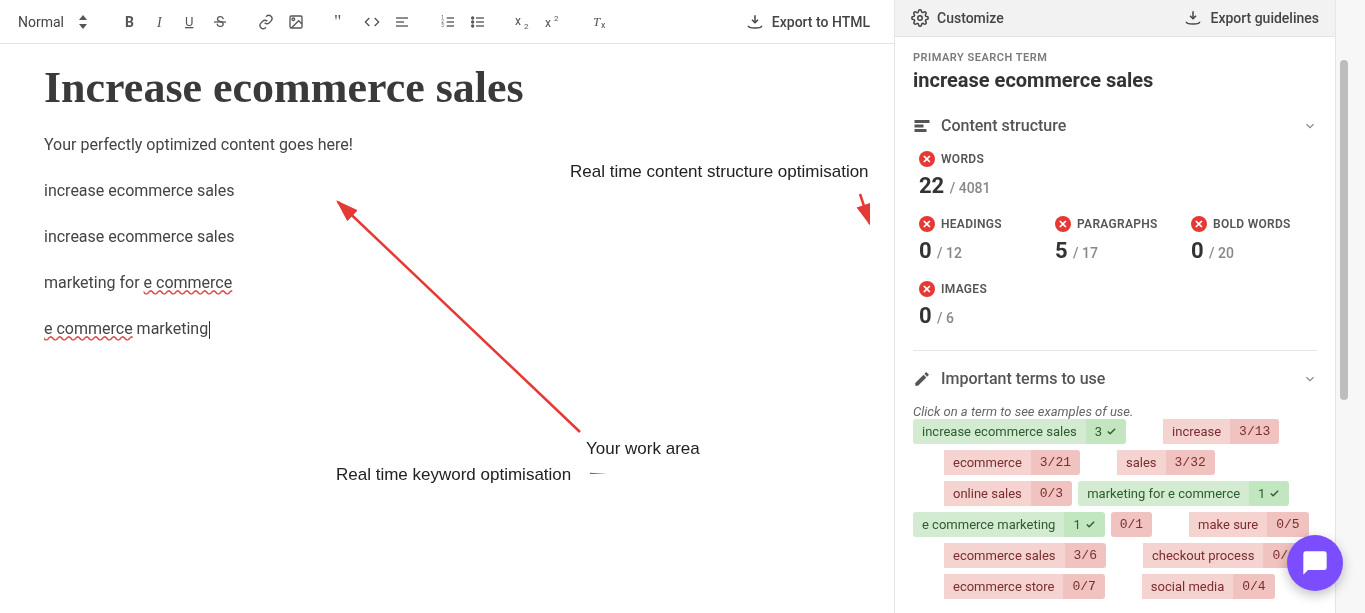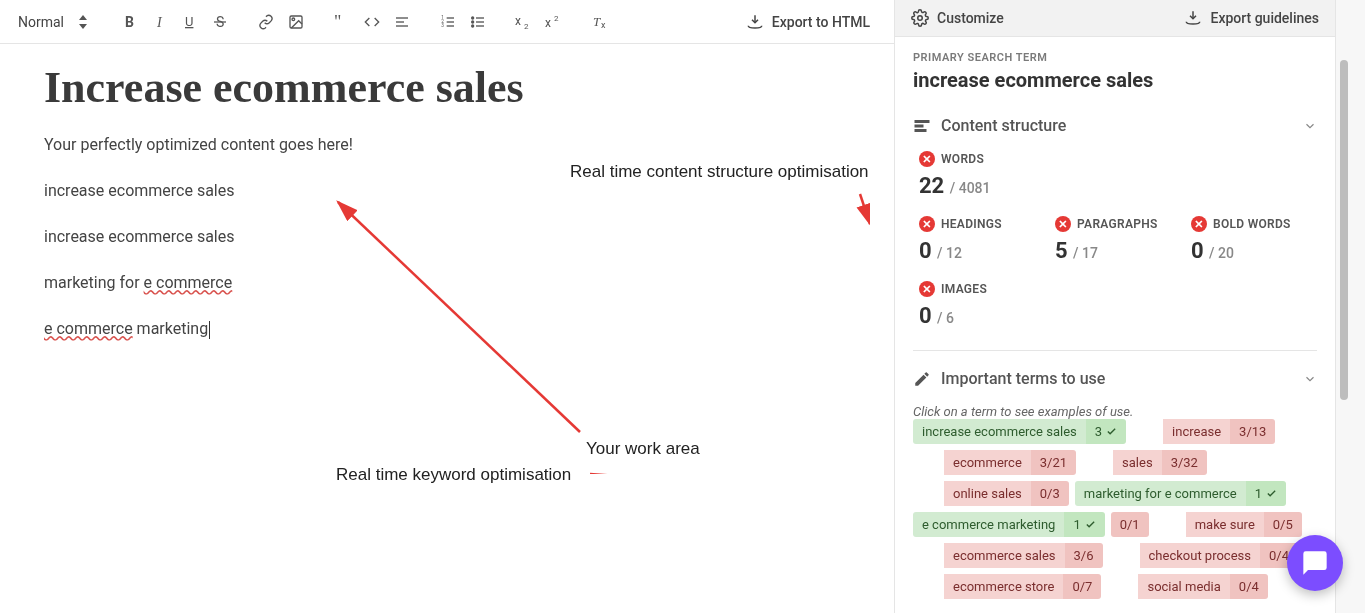--- a/index.html
+++ b/index.html
@@ -42,21 +42,21 @@
 .metric-words { grid-column: 1 / span 3;}
 .divider { height:1px; background:#e5e5e5; margin: 18px 0;}
 .hint { font-style: italic; font-size: 13px; color:#666; margin-bottom: 0;}
 .terms { display:flex; flex-wrap:wrap; gap:6px;}
 .term { display:flex; align-items:center; border-radius:3px; overflow:hidden; cursor:pointer; font-size:13px;}
 .term .t-name { padding: 5px 9px;}
 .term .t-count { padding: 5px 9px; }
 .term.green .t-name { background:#d2ebd1; color:#2e5c2e;}
 .term.green .t-count { background:#c2e6bf; color:#2e5c2e; display:flex;align-items:center;gap:4px;}
 .term.red .t-name { background:#f5d3d1; color:#7a2e2e;margin-left:31px;}
-.term.red .t-count { background:#f0c3c0; color:#7a2e2e;}
+.term.red .t-count { background:#f0c3c0; color:#7a2e2e;font-family:Liberation Mono, monospace;}
 .farright { background:#f7f7f7; border-left:1px solid #e5e5e5; position:relative;}
 .scroll-viz { position:absolute; left:4px; top:60px; width:8px; height:340px; background:#bdbdbd; border-radius:4px;}
 .chat-fab { position:absolute; right:22px; bottom:22px; width:56px; height:56px; border-radius:50%; background:#7c4dff; display:flex;align-items:center;justify-content:center; box-shadow:0 4px 12px rgba(0,0,0,0.25); cursor:pointer; z-index:20;}
 svg { display:block;}
 </style>
 </head>
 <body>
 
 <div class="app">
   <div class="left">

